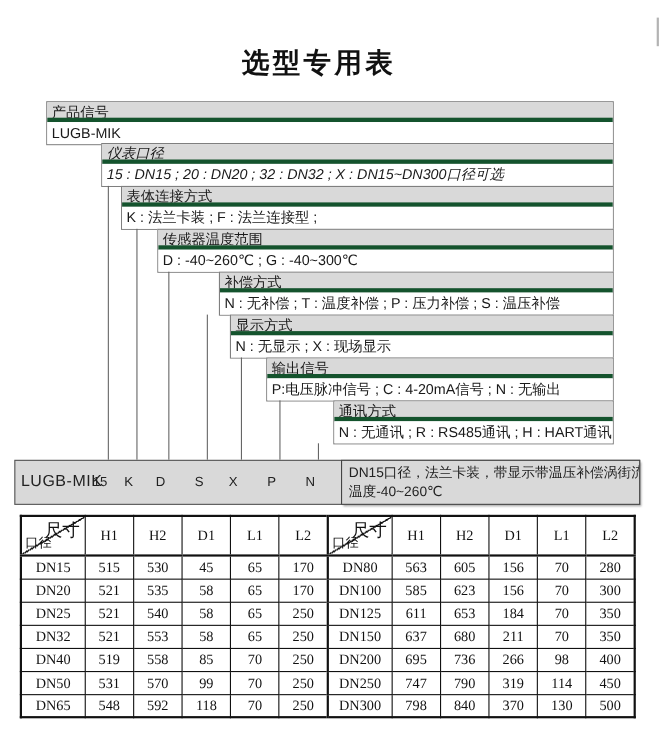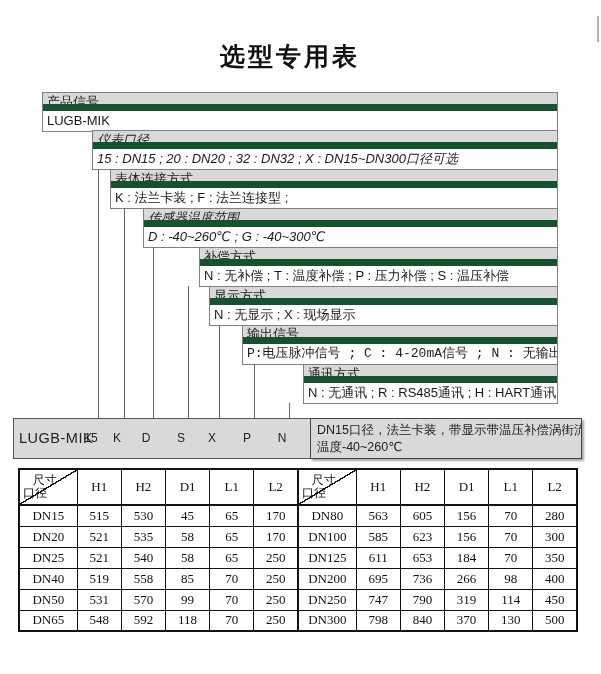--- a/index.html
+++ b/index.html
@@ -14,21 +14,21 @@
     font-size:25px; font-weight:bold; letter-spacing:3px; color:#111;
   }
   .artifact {
     position:absolute; left:597px; top:16px; width:2px; height:26px; background:#b3b3b3;
   }
   .opt-box {
     position:absolute; right:43px; border:1px solid #7f7f7f; background:#fff;
   }
   .opt-header {
     height:18px; line-height:17px; font-size:13px; padding:0 4px;
-    background:#d9d9d9; border-bottom:7px solid #14532d; white-space:nowrap; overflow:hidden;
+    background:#d9d9d9; border-bottom:4px solid #14532d; white-space:nowrap; overflow:hidden;
   }
   .opt-value {
     height:20px; line-height:19px; font-size:13px; padding:0 4px;
     background:#fff; white-space:nowrap; overflow:hidden;
   }
   .vline { position:absolute; width:1px; background:#666; }
   .code-bar {
     position:absolute; left:13px; top:418px; width:569px; height:41px;
     background:#d9d9d9; border:1px solid #555;
   }
@@ -56,21 +56,21 @@
   .dim-table td, .dim-table th { border:1px solid #111; text-align:center; padding:0; font-weight:normal; }
   .dim-table tr.hdr th { height:36px; border-bottom:2px solid #111; }
   .dim-table tr.datarow td { height:21px; }
   .dim-table .half-start { border-left:2px solid #111; }
   .corner-cell {
     position:relative;
     background:linear-gradient(to bottom right,
       transparent calc(50% - 0.7px), #111 calc(50% - 0.7px),
       #111 calc(50% + 0.7px), transparent calc(50% + 0.7px));
   }
-  .corner-top  { position:absolute; top:2px; right:20px; font-size:12px; }
+  .corner-top  { position:absolute; top:2px; right:4px; font-size:16px; }
   .corner-bot  { position:absolute; bottom:2px; left:3px; font-size:12px; }
 </style>
 </head>
 <body>
 
 <div class="page">
 
   <div class="title">选型专用表</div>
   <div class="artifact"></div>
 
@@ -79,33 +79,33 @@
     <div class="opt-value">LUGB-MIK</div>
   </div>
   <div class="opt-box" style="left:92px;  top:130px;font-style:italic;">
     <div class="opt-header">仪表口径</div>
     <div class="opt-value">15 : DN15 ; 20 : DN20 ; 32 : DN32 ; X : DN15~DN300口径可选</div>
   </div>
   <div class="opt-box" style="left:110px; top:169px;">
     <div class="opt-header">表体连接方式</div>
     <div class="opt-value">K : 法兰卡装 ; F : 法兰连接型 ;</div>
   </div>
-  <div class="opt-box" style="left:143px; top:208px;font-style:italic;">
+  <div class="opt-box" style="left:143px; top:208px;">
     <div class="opt-header">传感器温度范围</div>
     <div class="opt-value">D : -40~260℃ ; G : -40~300℃</div>
   </div>
   <div class="opt-box" style="left:176px; top:247px;margin-left:23px;">
     <div class="opt-header">补偿方式</div>
     <div class="opt-value">N : 无补偿 ; T : 温度补偿 ; P : 压力补偿 ; S : 温压补偿</div>
   </div>
   <div class="opt-box" style="left:209px; top:286px;">
     <div class="opt-header">显示方式</div>
     <div class="opt-value">N : 无显示 ; X : 现场显示</div>
   </div>
-  <div class="opt-box" style="left:242px; top:325px;font-family:Liberation Mono, monospace;">
+  <div class="opt-box" style="left:242px; top:325px;">
     <div class="opt-header">输出信号</div>
     <div class="opt-value">P:电压脉冲信号 ; C : 4-20mA信号 ; N : 无输出</div>
   </div>
   <div class="opt-box" style="left:275px; top:364px;margin-left:28px;">
     <div class="opt-header">通讯方式</div>
     <div class="opt-value">N : 无通讯 ; R : RS485通讯 ; H : HART通讯</div>
   </div>
 
   <div class="vline" style="left:98px;  top:169px; height:249px;"></div>
   <div class="vline" style="left:124px; top:208px; height:210px;"></div>
@@ -203,20 +203,34 @@
       <td>65</td>
       <td>250</td>
       <td class="half-start">DN125</td>
       <td>611</td>
       <td>653</td>
       <td>184</td>
       <td>70</td>
       <td>350</td>
     </tr>
     <tr class="datarow">
+      <td>DN32</td>
+      <td>521</td>
+      <td>553</td>
+      <td>58</td>
+      <td>65</td>
+      <td>250</td>
+      <td class="half-start">DN150</td>
+      <td>637</td>
+      <td>680</td>
+      <td>211</td>
+      <td>70</td>
+      <td>350</td>
+    </tr>
+    <tr class="datarow">
       <td>DN40</td>
       <td>519</td>
       <td>558</td>
       <td>85</td>
       <td>70</td>
       <td>250</td>
       <td class="half-start">DN200</td>
       <td>695</td>
       <td>736</td>
       <td>266</td>

